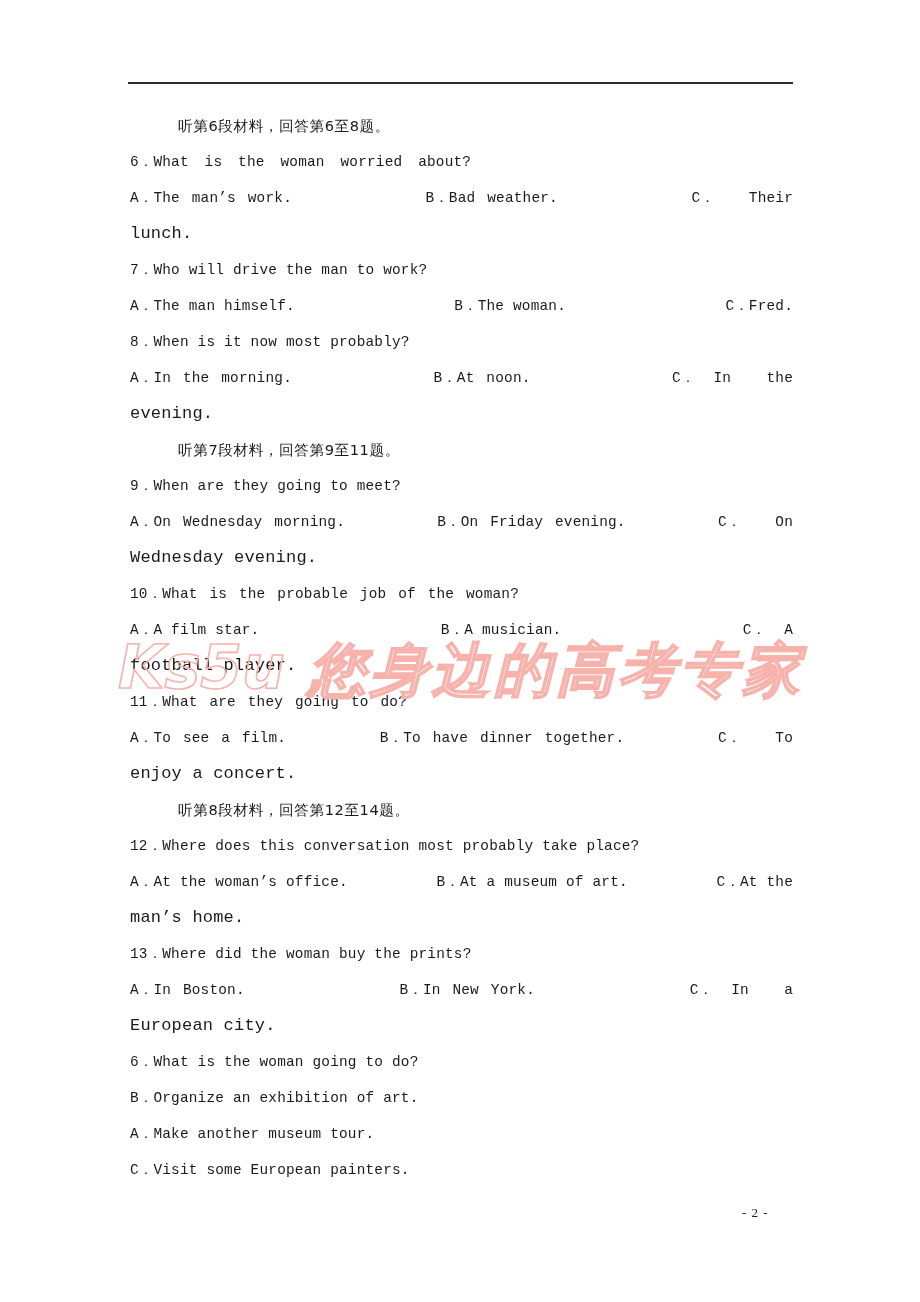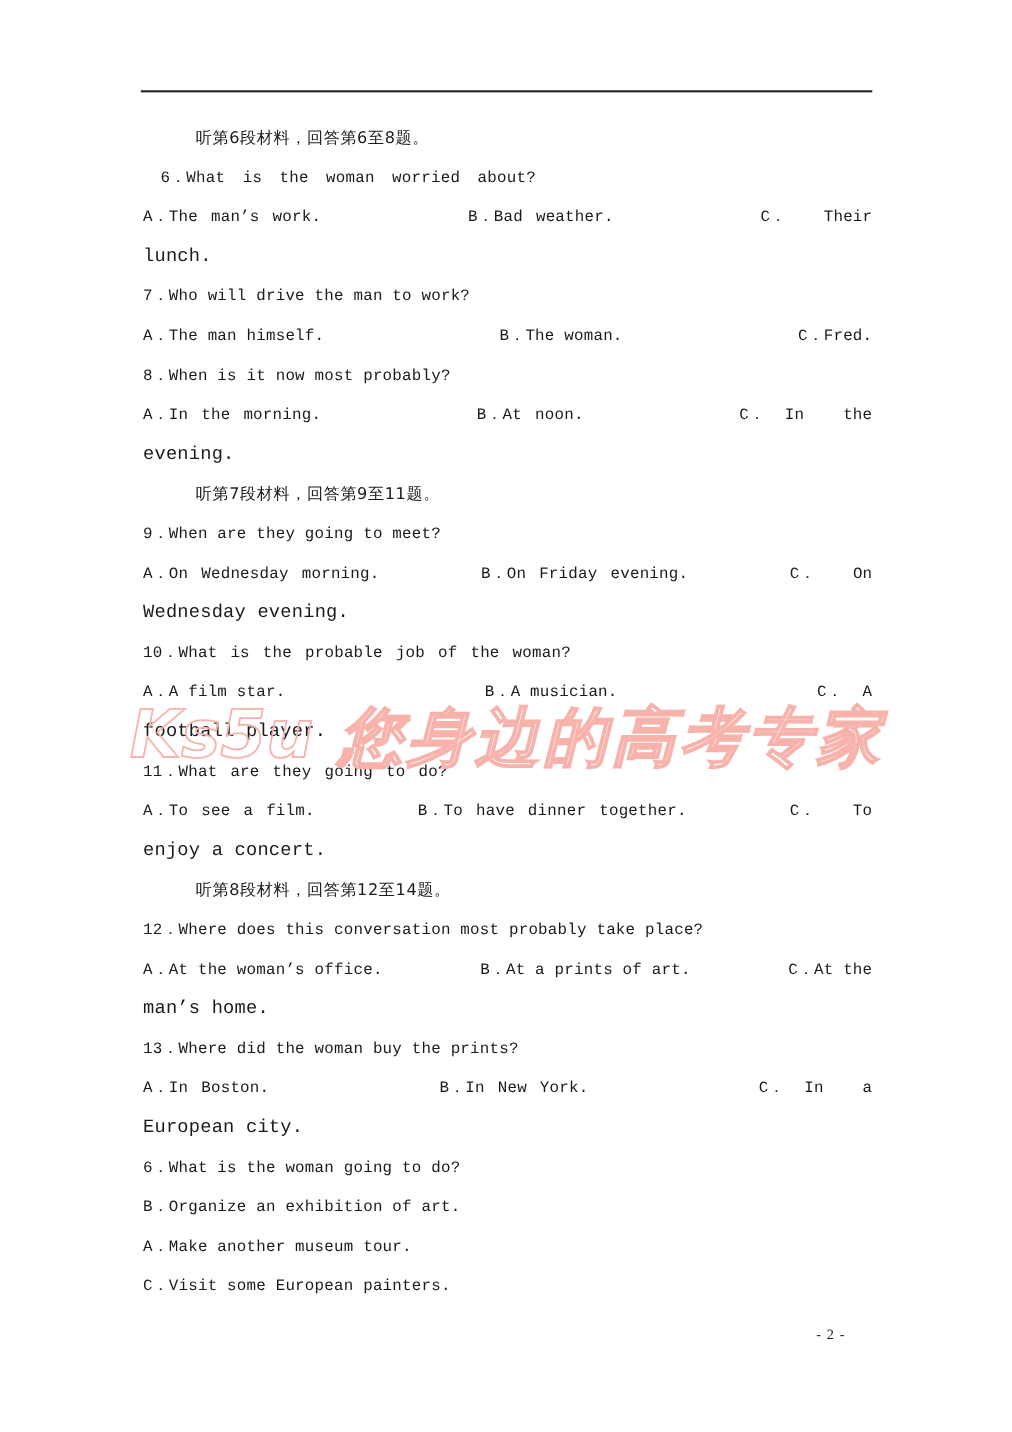--- a/index.html
+++ b/index.html
@@ -69,21 +69,21 @@
   
   .cont {
     font-size: 17px;
     line-height: 36px;
     white-space: nowrap;
     letter-spacing: 0.2px;
   }
 
   
   .wide  { letter-spacing: 0.2px; word-spacing: 3px; }
-  .wider { letter-spacing: 0.2px; word-spacing: 7px; margin-left: 16px; }
+  .wider { letter-spacing: 0.2px; word-spacing: 7px; }
 
   
   .c-split { display: inline-flex; }
   .c-split .c-gap { display: inline-block; width: 34px; }
   .c-split .c-gap-sm { display: inline-block; width: 18px; }
 
   
   .watermark {
     position: absolute;
     left: 118px;
@@ -207,21 +207,21 @@
         </span>
     </div>
     <div class="cont">enjoy a concert.</div>
 
     <div class="line cn">听第8段材料，回答第12至14题。</div>
 
     <div class="line">12．Where does this conversation most probably take place?</div>
     <div class="opts">
       <span class="opt-a">A．At the woman’s office.</span>
       <span class="spacer"></span>
-      <span class="opt-b">B．At a prints of art.</span>
+      <span class="opt-b">B．At a museum of art.</span>
       <span class="spacer"></span>
       <span class="opt-c">C．At the</span>
     </div>
     <div class="cont">man’s home.</div>
 
     <div class="line">13．Where did the woman buy the prints?</div>
     <div class="opts">
       <span class="opt-a wide">A．In Boston.</span>
       <span class="spacer"></span>
       <span class="opt-b wide">B．In New York.</span>

